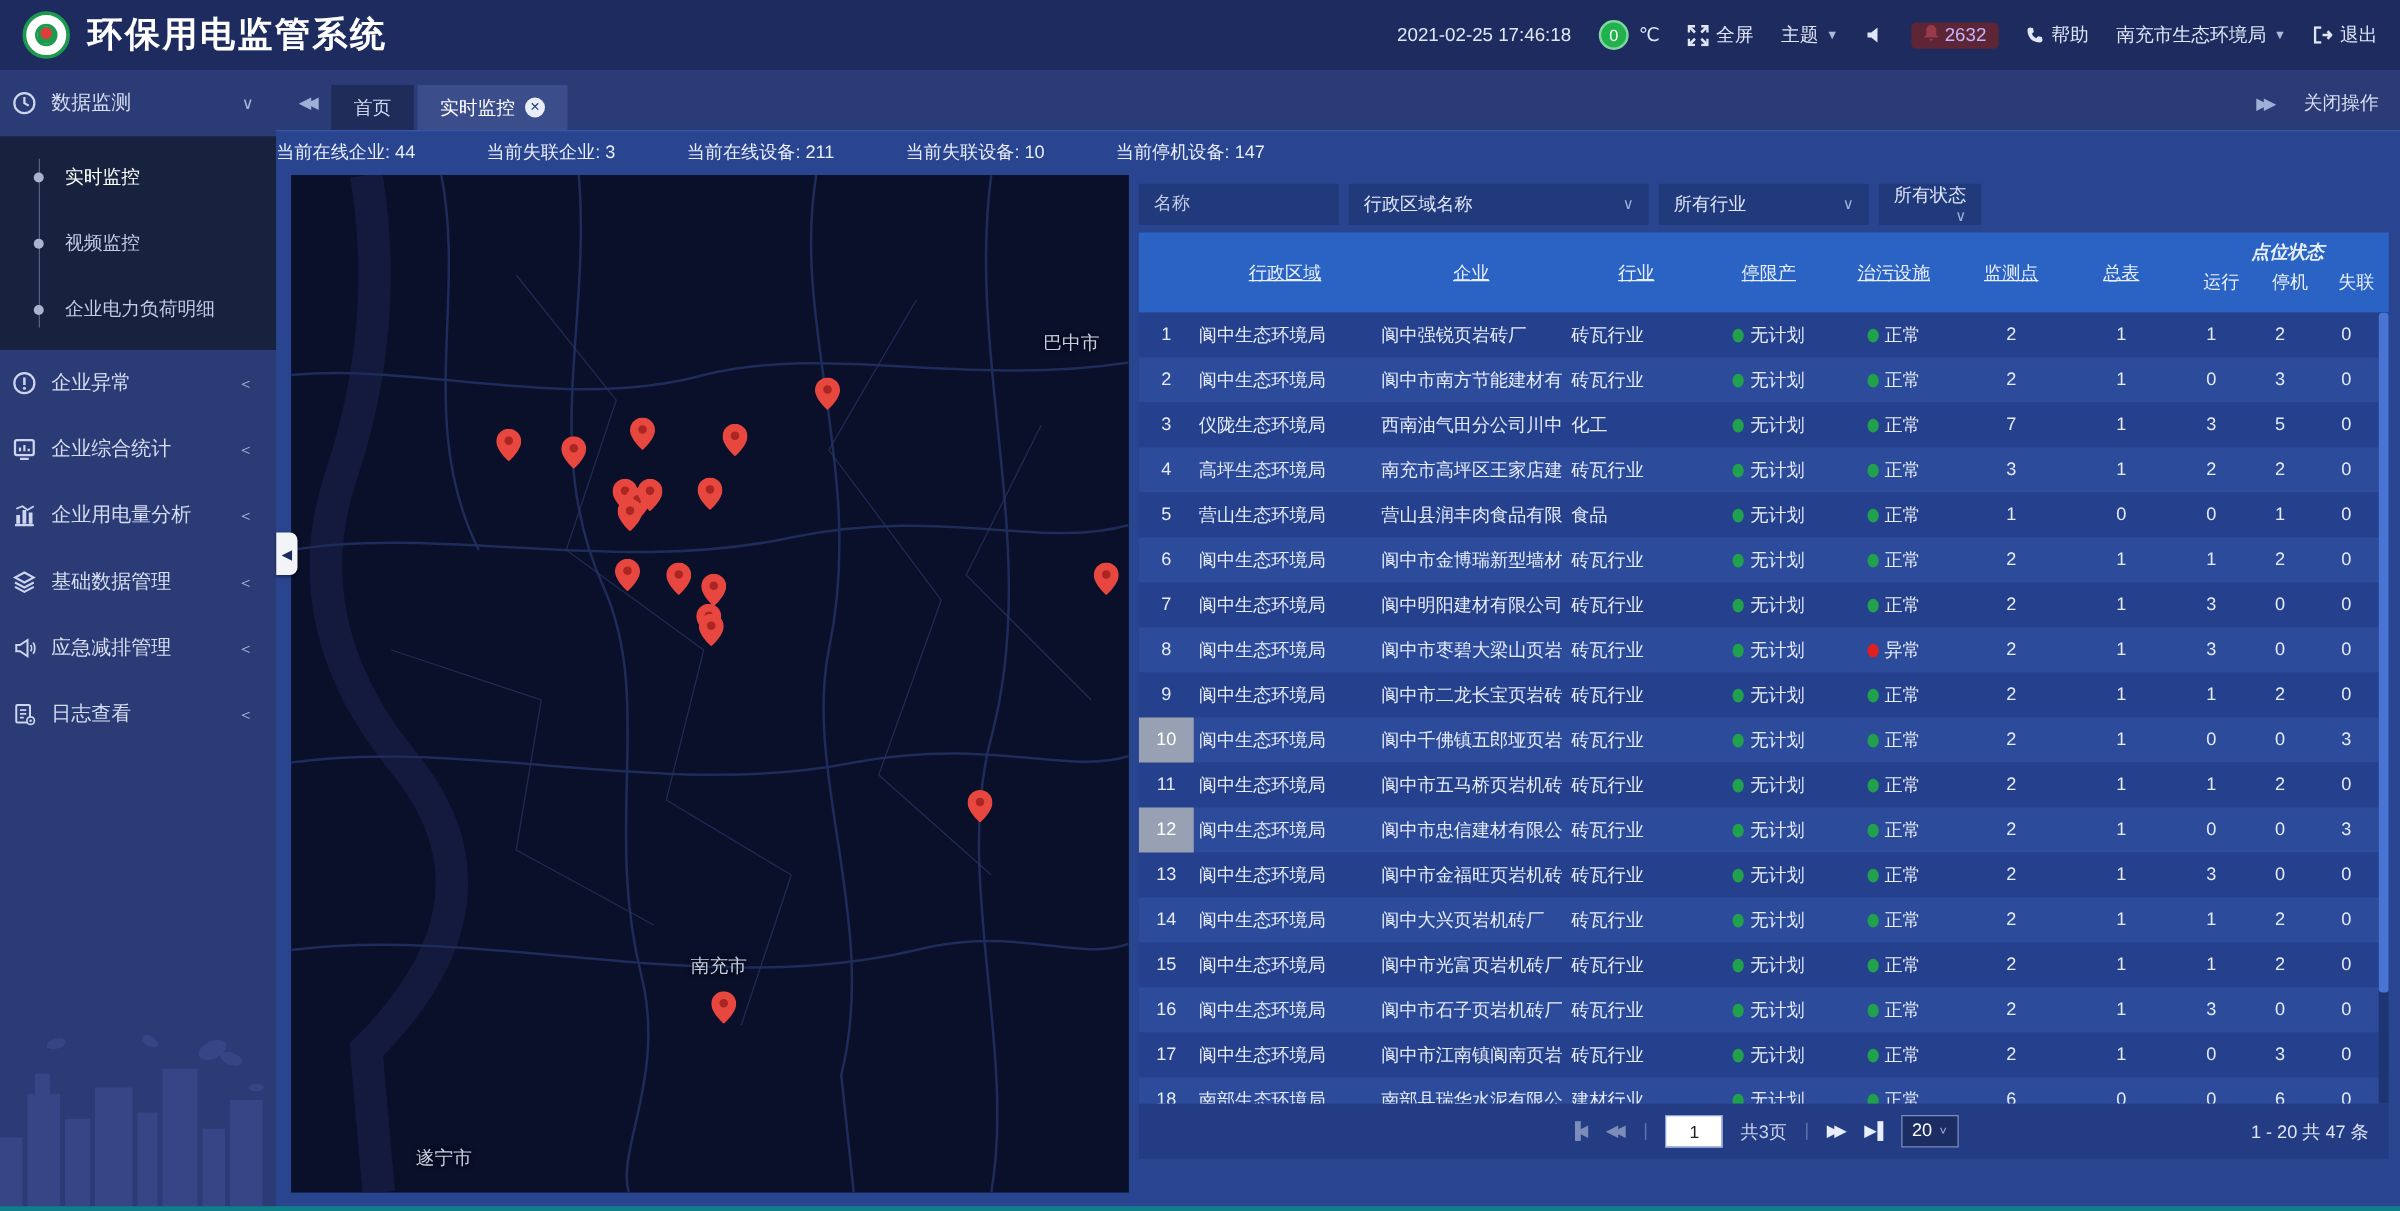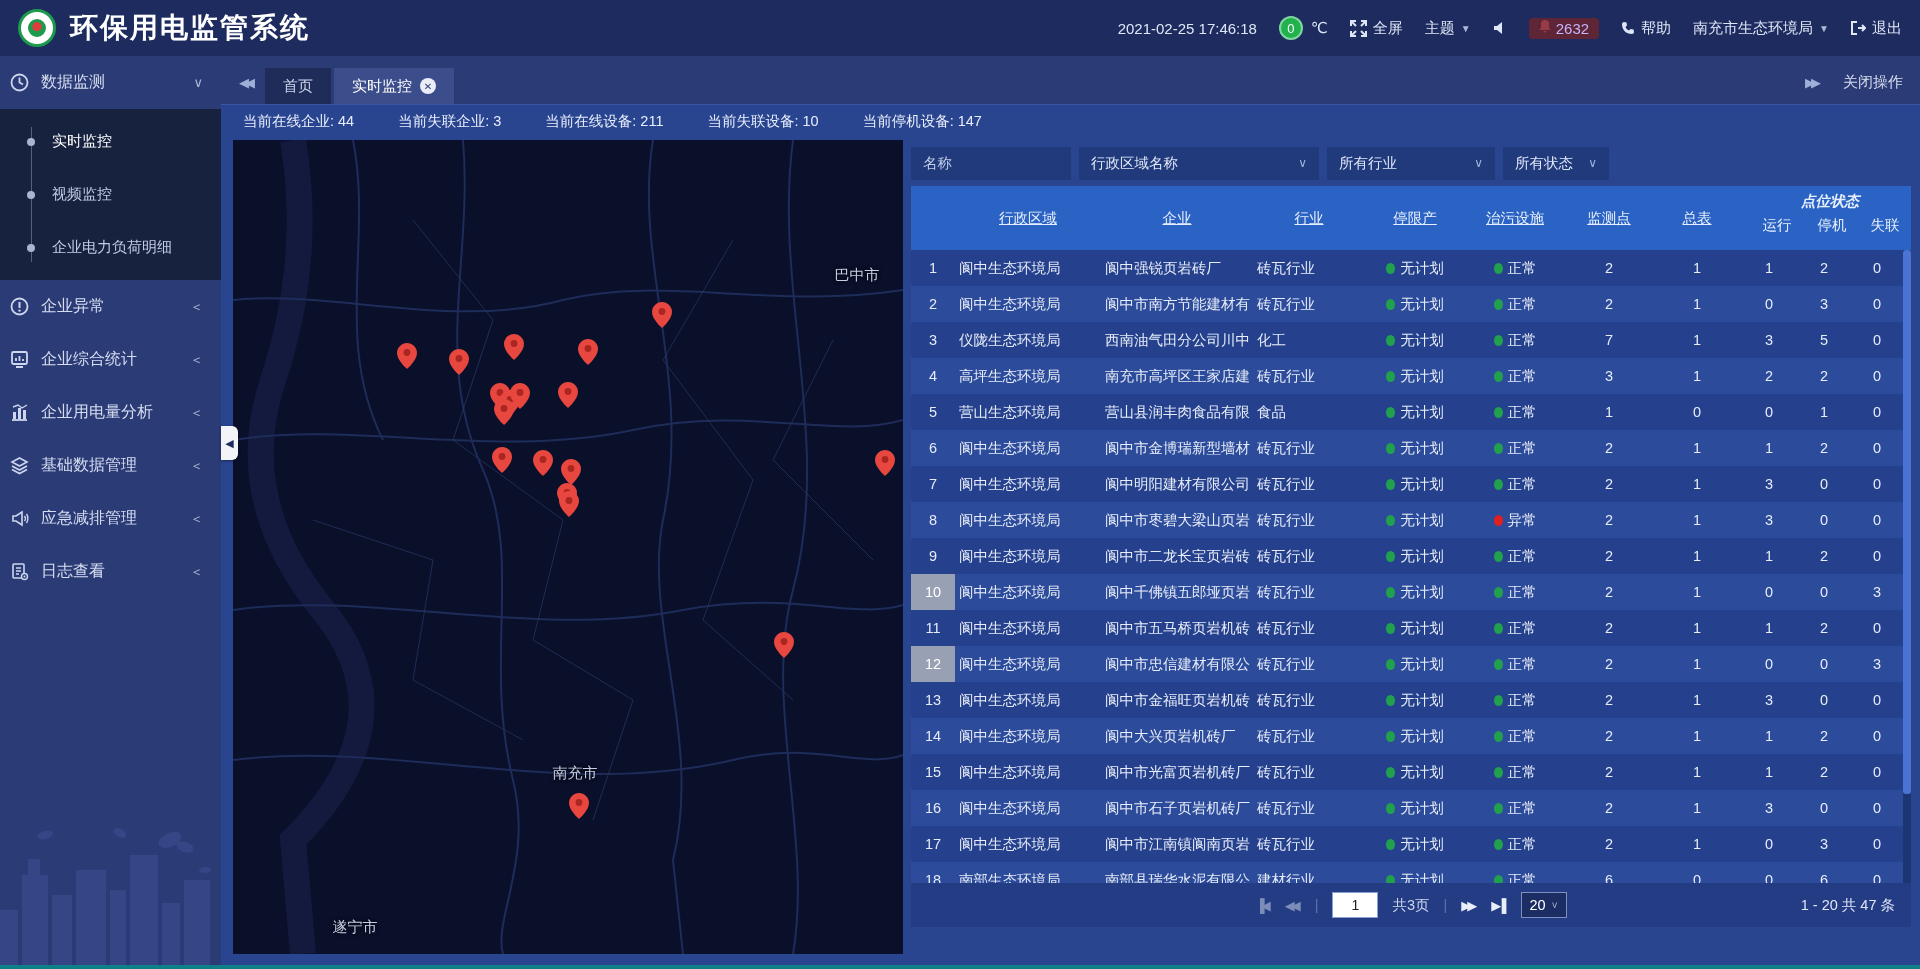--- a/index.html
+++ b/index.html
@@ -37,39 +37,39 @@
   
   .rightside { flex:1; display:flex; flex-direction:column; position:relative; background:#2a4590; }
   .tabbar { height:48px; background:#2b3b76; display:flex; align-items:flex-end; padding:0 18px; position:relative; }
   .tab-arrow { color:#9fb0d8; font-size:13px; letter-spacing:-4px; margin:0 14px 14px 0; cursor:pointer; }
   .tab { height:36px; display:flex; align-items:center; gap:8px; padding:0 18px; font-size:15px; color:#cdd6ee; background:#1f2c59; margin-right:3px; cursor:pointer; }
   .tab.active { background:#3c4d8c; color:#fff; }
   .tab-close { width:16px; height:16px; border-radius:50%; background:#e9edf7; color:#2b3b76; font-size:10px; display:flex; align-items:center; justify-content:center; cursor:pointer; }
   .tabbar-right { margin-left:auto; display:flex; align-items:center; gap:26px; margin-bottom:12px; }
   .close-ops { color:#d7deef; font-size:15px; cursor:pointer; }
 
-  .statsbar { height:34px; display:flex; align-items:center; gap:44px; padding-left:22px; font-size:14.5px; color:#e8eefc; border-top:1px solid #3a57a5; }
+  .statsbar { height:34px; display:flex; align-items:center; gap:57px; font-size:14.5px; color:#e8eefc; border-top:1px solid #3a57a5; }
   .stat { white-space:nowrap; }
 
   .content { flex:1; display:flex; padding:2px 10px 0 12px; }
 
   
   .map { width:670px; height:814px; flex:none; background:#0a0f2a; position:relative; overflow:hidden; }
   .city-label { position:absolute; font-size:15px; color:#c6cfe4; transform:translate(-50%,-50%); text-shadow:0 0 4px #000; }
   .pin { position:absolute; width:20px; height:26px; }
   .collapse-handle { position:absolute; left:0; top:370px; width:17px; height:34px; background:#f2f4f8; border-radius:0 6px 6px 0; display:flex; align-items:center; justify-content:center; color:#1d2b5f; font-size:11px; cursor:pointer; z-index:20; box-shadow:0 1px 3px rgba(0,0,0,.4); }
 
   
   .panel { width:1000px; margin-left:8px; display:flex; flex-direction:column; position:relative; }
   .filters { height:46px; display:flex; align-items:center; gap:8px; }
   .f-input { width:160px; height:33px; background:#203a7c; border:none; outline:none; color:#dfe6f6; font-size:14.5px; padding:0 12px; font-family:inherit; }
   .f-input::placeholder { color:#c3cde6; }
   .f-select { height:33px; background:#203a7c; color:#dfe6f6; font-size:14.5px; display:flex; align-items:center; padding:0 12px; cursor:pointer; }
   .f-select .fs-caret { margin-left:auto; color:#9fb4dd; font-size:12px; padding-left:12px; }
-  .w-region { width:240px; } .w-industry { width:168px; } .w-status { width:106px; }
+  .w-region { width:240px; } .w-industry { width:168px; } .w-status { width:82px;flex-direction:column; }
 
   .grid-cols { display:grid; grid-template-columns:44px 146px 152px 112px 100px 100px 88px 88px 56px 54px 52px; }
   .thead { background:#2a63c4; color:#e8effc; font-size:14.5px; height:64px; position:relative; }
   .thead .hcell { display:flex; align-items:center; justify-content:center; height:64px;text-decoration:underline; }
   .thead .hgroup { position:absolute; right:0; top:0; width:162px; height:64px; display:flex; flex-direction:column; }
   .hgroup-title { height:30px; display:flex; align-items:center; justify-content:center; font-style:italic; font-weight:bold; }
   .hgroup-sub { display:grid; grid-template-columns:56px 54px 52px; height:34px; }
   .hgroup-sub div { display:flex; align-items:flex-start; justify-content:center; }
 
   .tbody { height:633px; overflow:hidden; position:relative; }

